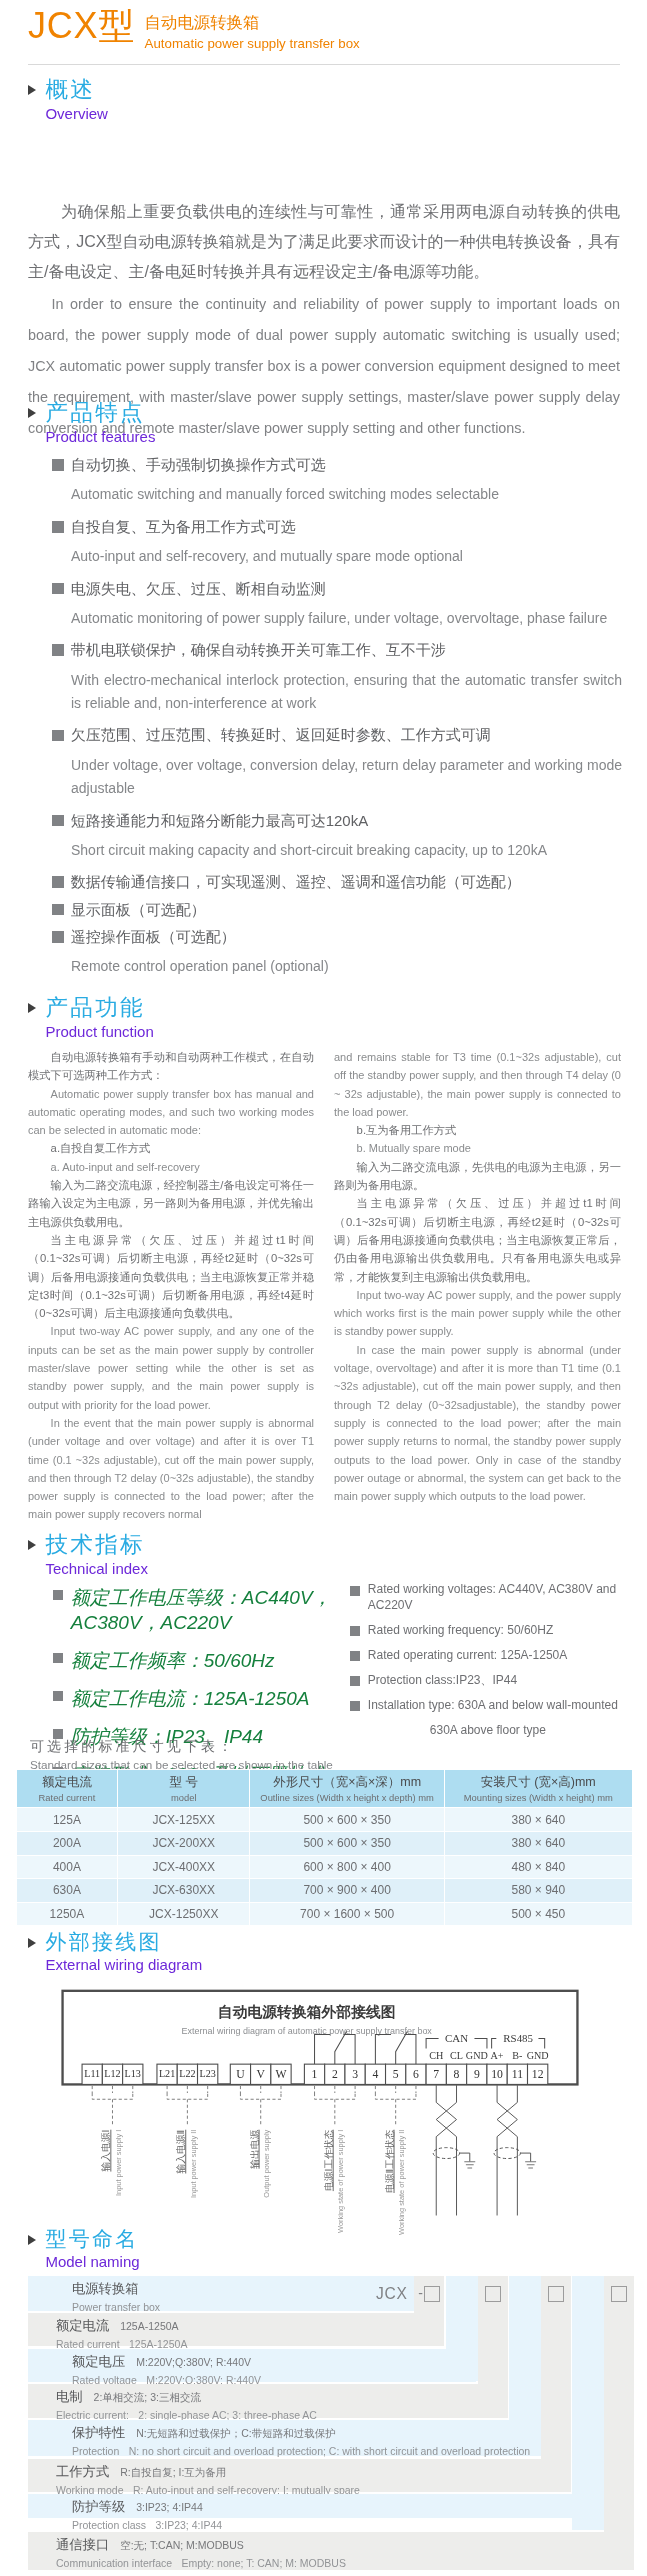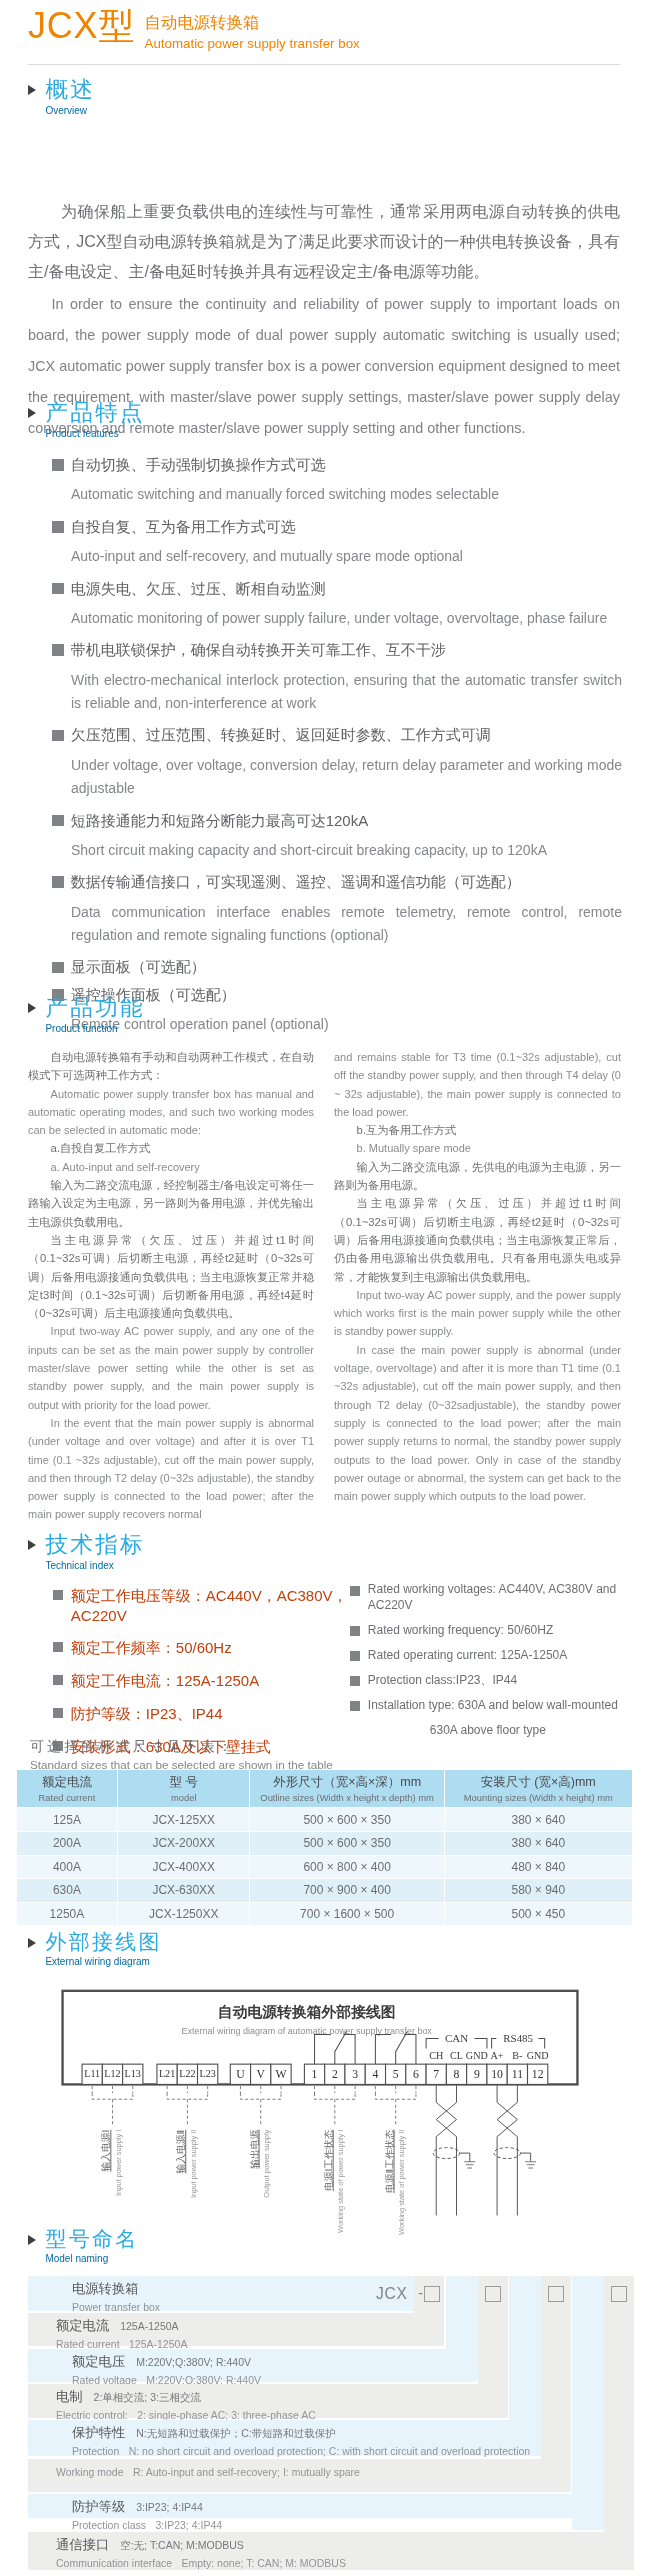--- a/index.html
+++ b/index.html
@@ -11,21 +11,21 @@
   .brand-right{margin-left:9.4px;padding-top:5.5px;}
   .brand-zh{font-size:16.4px;color:#F08300;}
   .brand-en{font-size:13.3px;color:#F08300;margin-top:2.3px;}
   .divider{position:absolute;left:28px;width:592px;top:64px;border-top:1.6px solid #d9d9d9;}
   
   .sec{position:absolute;left:28px;display:flex;}
   .tri{width:0;height:0;border-left:8.6px solid #3f3f3f;border-top:5.5px solid transparent;
        border-bottom:5.5px solid transparent;margin-top:7px;}
   .sec-txt{margin-left:9.4px;}
   .sec-zh{font-size:22.6px;color:#29ABE2;letter-spacing:2.3px;line-height:1.05;}
-  .sec-en{font-size:10px;color:#0369a1;margin-top:3.1px;}
+  .sec-en{font-size:15px;color:#6d28d9;margin-top:3.1px;}
   
   .ov-zh{position:absolute;left:28px;top:197px;width:592px;font-size:16px;line-height:30px;
          color:#6e6f72;text-align:justify;text-indent:33px;}
   .ov-en{position:absolute;left:28px;top:289px;width:592px;font-size:14.4px;line-height:31px;
          color:#808285;text-align:justify;text-indent:23.4px;}
   
   .features{position:absolute;left:52px;top:456px;width:570px;}
   .feat-zh{display:flex;font-size:15px;color:#606164;margin-bottom:8.6px;line-height:1.25;}
   .sq{width:11.7px;height:11.7px;background:#808285;margin:3.1px 7px 0 0;flex:none;}
   .feat-en{font-size:14px;color:#85878a;margin:0 0 11px 19px;line-height:23.4px;text-align:justify;}
@@ -33,21 +33,21 @@
   .fn-left{position:absolute;left:28px;top:1048px;width:286px;}
   .fn-right{position:absolute;left:334px;top:1048px;width:287px;}
   .fz{font-size:11.3px;line-height:18.3px;color:#6e6f72;text-align:justify;margin:0;}
   .fe{font-size:11px;line-height:18.3px;color:#8a8c8e;text-align:justify;margin:0;}
   .ind{text-indent:22.6px;}
   
   .tech-left{position:absolute;left:53px;top:1586px;width:295px;}
   .tech-right{position:absolute;left:350px;top:1582px;width:275px;}
   .ti{display:flex;margin-bottom:13.3px;}
   .ti .sq2{width:10px;height:10px;background:#808285;margin:3.9px 7.8px 0 0;flex:none;}
-  .ti-zh{font-size:15px;color:#c2410c;line-height:1.3;}
+  .ti-zh{font-size:19px;color:#15803d;line-height:1.3;font-style:italic;}
   .ti-en{font-size:12px;color:#6e6f72;line-height:1.3;}
   .ti .t2z{display:block;padding-left:75px;margin-top:11px;}
   .ti .t2e{display:block;padding-left:62px;margin-top:9.4px;}
   .tech-right .ti{margin-bottom:9.4px;}
   
   .sz-zh{position:absolute;left:30px;top:1738px;font-size:14px;letter-spacing:3.1px;color:#6e6f72;}
   .sz-en{position:absolute;left:30px;top:1758px;font-size:11.7px;color:#85878a;}
   table.sizes{position:absolute;left:15.6px;top:1769px;width:617px;border-collapse:collapse;}
   table.sizes th{background:#AEDDF1;border:1.6px solid #fff;padding:3.9px 1.6px;}
   .th-zh{font-size:12.5px;color:#4a4b4d;font-weight:normal;}
@@ -132,21 +132,20 @@
     <div class="feat-en">Under voltage, over voltage, conversion delay, return delay parameter and working mode adjustable</div>
     <div class="feat-zh">
         <span class="sq"></span>
         <span>短路接通能力和短路分断能力最高可达120kA</span>
       </div>
     <div class="feat-en">Short circuit making capacity and short-circuit breaking capacity, up to 120kA</div>
     <div class="feat-zh">
         <span class="sq"></span>
         <span>数据传输通信接口，可实现遥测、遥控、遥调和遥信功能（可选配）</span>
       </div>
-    <div class="feat-en">Data communication interface enables remote telemetry, remote control, remote regulation and remote signaling functions (optional)</div>
     <div class="feat-zh">
         <span class="sq"></span>
         <span>显示面板（可选配）</span>
       </div>
     <div class="feat-zh">
         <span class="sq"></span>
         <span>遥控操作面板（可选配）</span>
       </div>
     <div class="feat-en">Remote control operation panel (optional)</div>
   </div>
@@ -449,27 +448,28 @@
     <div class="mn-row bgG" style="top:37px;height:33px;width:416px">
       <div><span class="mn-zh-label">额定电流</span><span class="mn-zh-val">125A-1250A</span></div>
       <div class="mn-en-line"><span class="mn-en-label">Rated current</span><span class="mn-en-val">125A-1250A</span></div>
     </div>
     <div class="mn-row bgB" style="top:73px;height:33px;width:448px">
       <div><span class="mn-zh-label">额定电压</span><span class="mn-zh-val">M:220V;Q:380V; R:440V</span></div>
       <div class="mn-en-line"><span class="mn-en-label">Rated voltage</span><span class="mn-en-val">M:220V;Q:380V; R:440V</span></div>
     </div>
     <div class="mn-row bgG" style="top:108px;height:34px;width:479px">
       <div><span class="mn-zh-label">电制</span><span class="mn-zh-val">2:单相交流; 3:三相交流</span></div>
-      <div class="mn-en-line"><span class="mn-en-label">Electric control:</span><span class="mn-en-val">2: single-phase AC; 3: three-phase AC</span></div>
+      <div class="mn-en-line"><span class="mn-en-label">Electric current:</span><span class="mn-en-val">2: single-phase AC; 3: three-phase AC</span></div>
     </div>
     <div class="mn-row bgB" style="top:144px;height:36px;width:511px">
       <div><span class="mn-zh-label">保护特性</span><span class="mn-zh-val">N:无短路和过载保护；C:带短路和过载保护</span></div>
       <div class="mn-en-line"><span class="mn-en-label">Protection</span><span class="mn-en-val">N: no short circuit and overload protection; C: with short circuit and overload protection</span></div>
     </div>
     <div class="mn-row bgG" style="top:183px;height:33px;width:543px">
+      <div><span class="mn-zh-label">工作方式</span><span class="mn-zh-val">R:自投自复; I:互为备用</span></div>
       <div class="mn-en-line"><span class="mn-en-label">Working mode</span><span class="mn-en-val">R: Auto-input and self-recovery; I: mutually spare</span></div>
     </div>
     <div class="mn-row bgB" style="top:218px;height:24px;width:574px">
       <div><span class="mn-zh-label">防护等级</span><span class="mn-zh-val">3:IP23; 4:IP44</span></div>
       <div class="mn-en-line"><span class="mn-en-label">Protection class</span><span class="mn-en-val">3:IP23; 4:IP44</span></div>
     </div>
     <div class="mn-row bgG" style="top:256px;height:38px;width:606px">
       <div><span class="mn-zh-label">通信接口</span><span class="mn-zh-val">空:无; T:CAN; M:MODBUS</span></div>
       <div class="mn-en-line"><span class="mn-en-label">Communication interface</span><span class="mn-en-val">Empty: none; T: CAN; M: MODBUS</span></div>
     </div>

